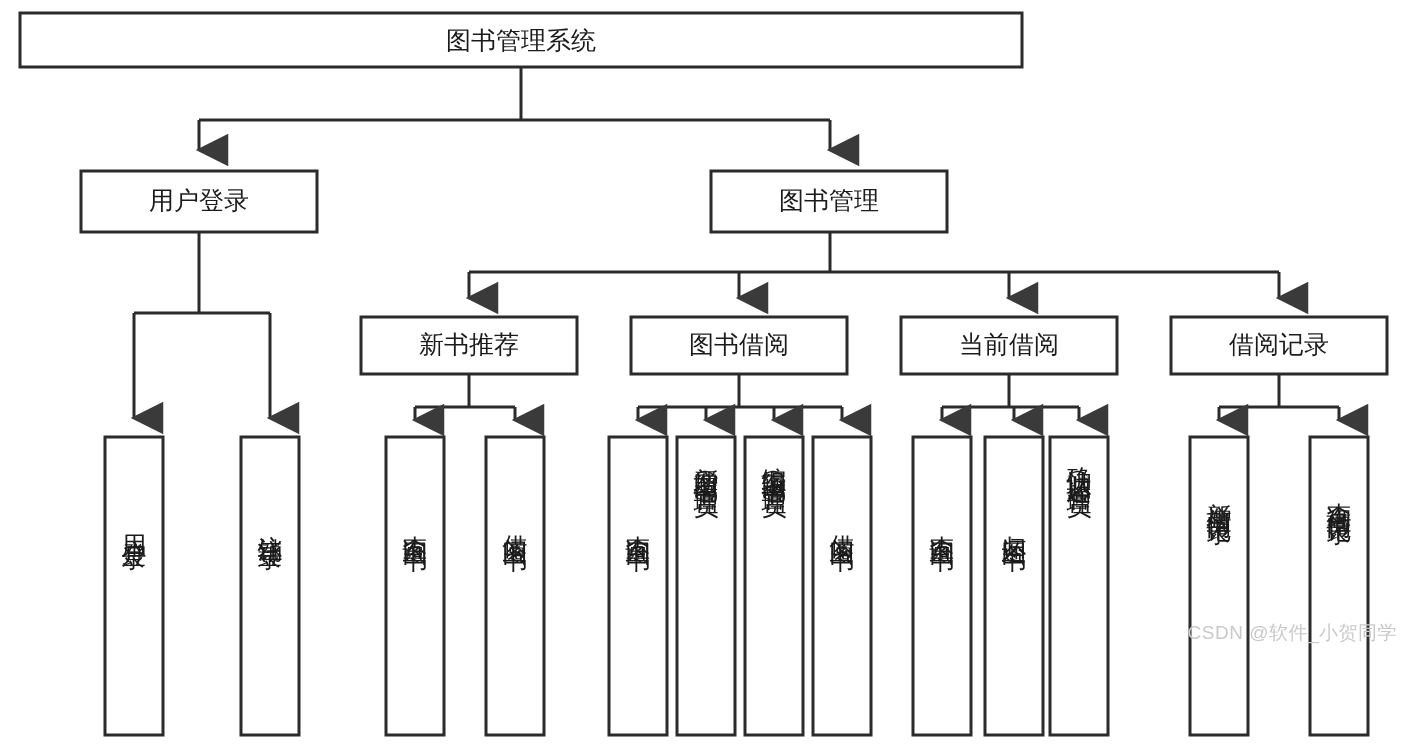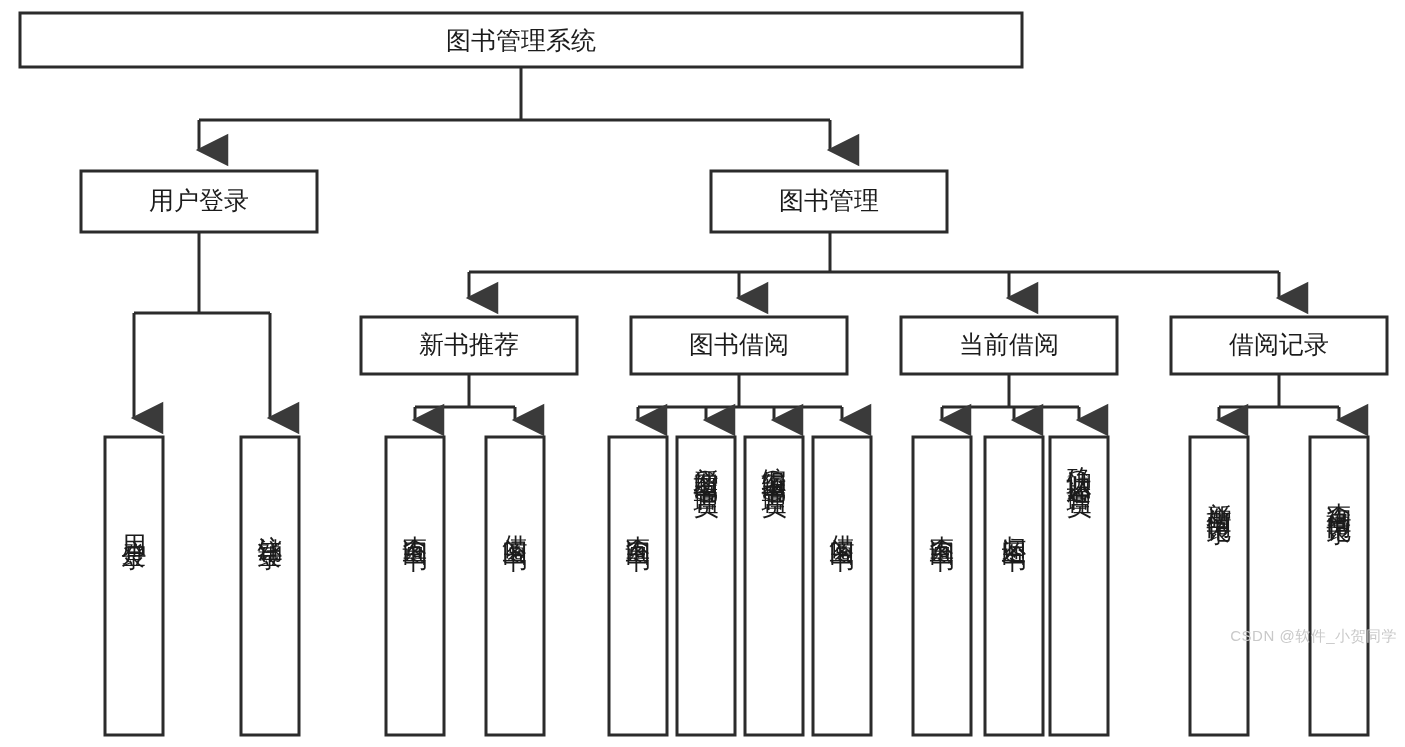--- a/index.html
+++ b/index.html
@@ -63,21 +63,21 @@
     line-height: 1;
     letter-spacing: 4px;
     color: #1b1b1b;
     white-space: nowrap;
     font-family: "Liberation Sans", "DejaVu Sans", sans-serif;
   }
   .watermark {
     position: absolute;
     right: 8px;
     bottom: 4px;
-    font-size: 15px;
+    font-size: 19px;
     color: #c9c9c9;
     font-family: "Liberation Sans", "DejaVu Sans", sans-serif;
     white-space: nowrap;
     letter-spacing: 0.5px;
   }
 </style>
 </head>
 <body>
 
 <div id="diagram-root">

